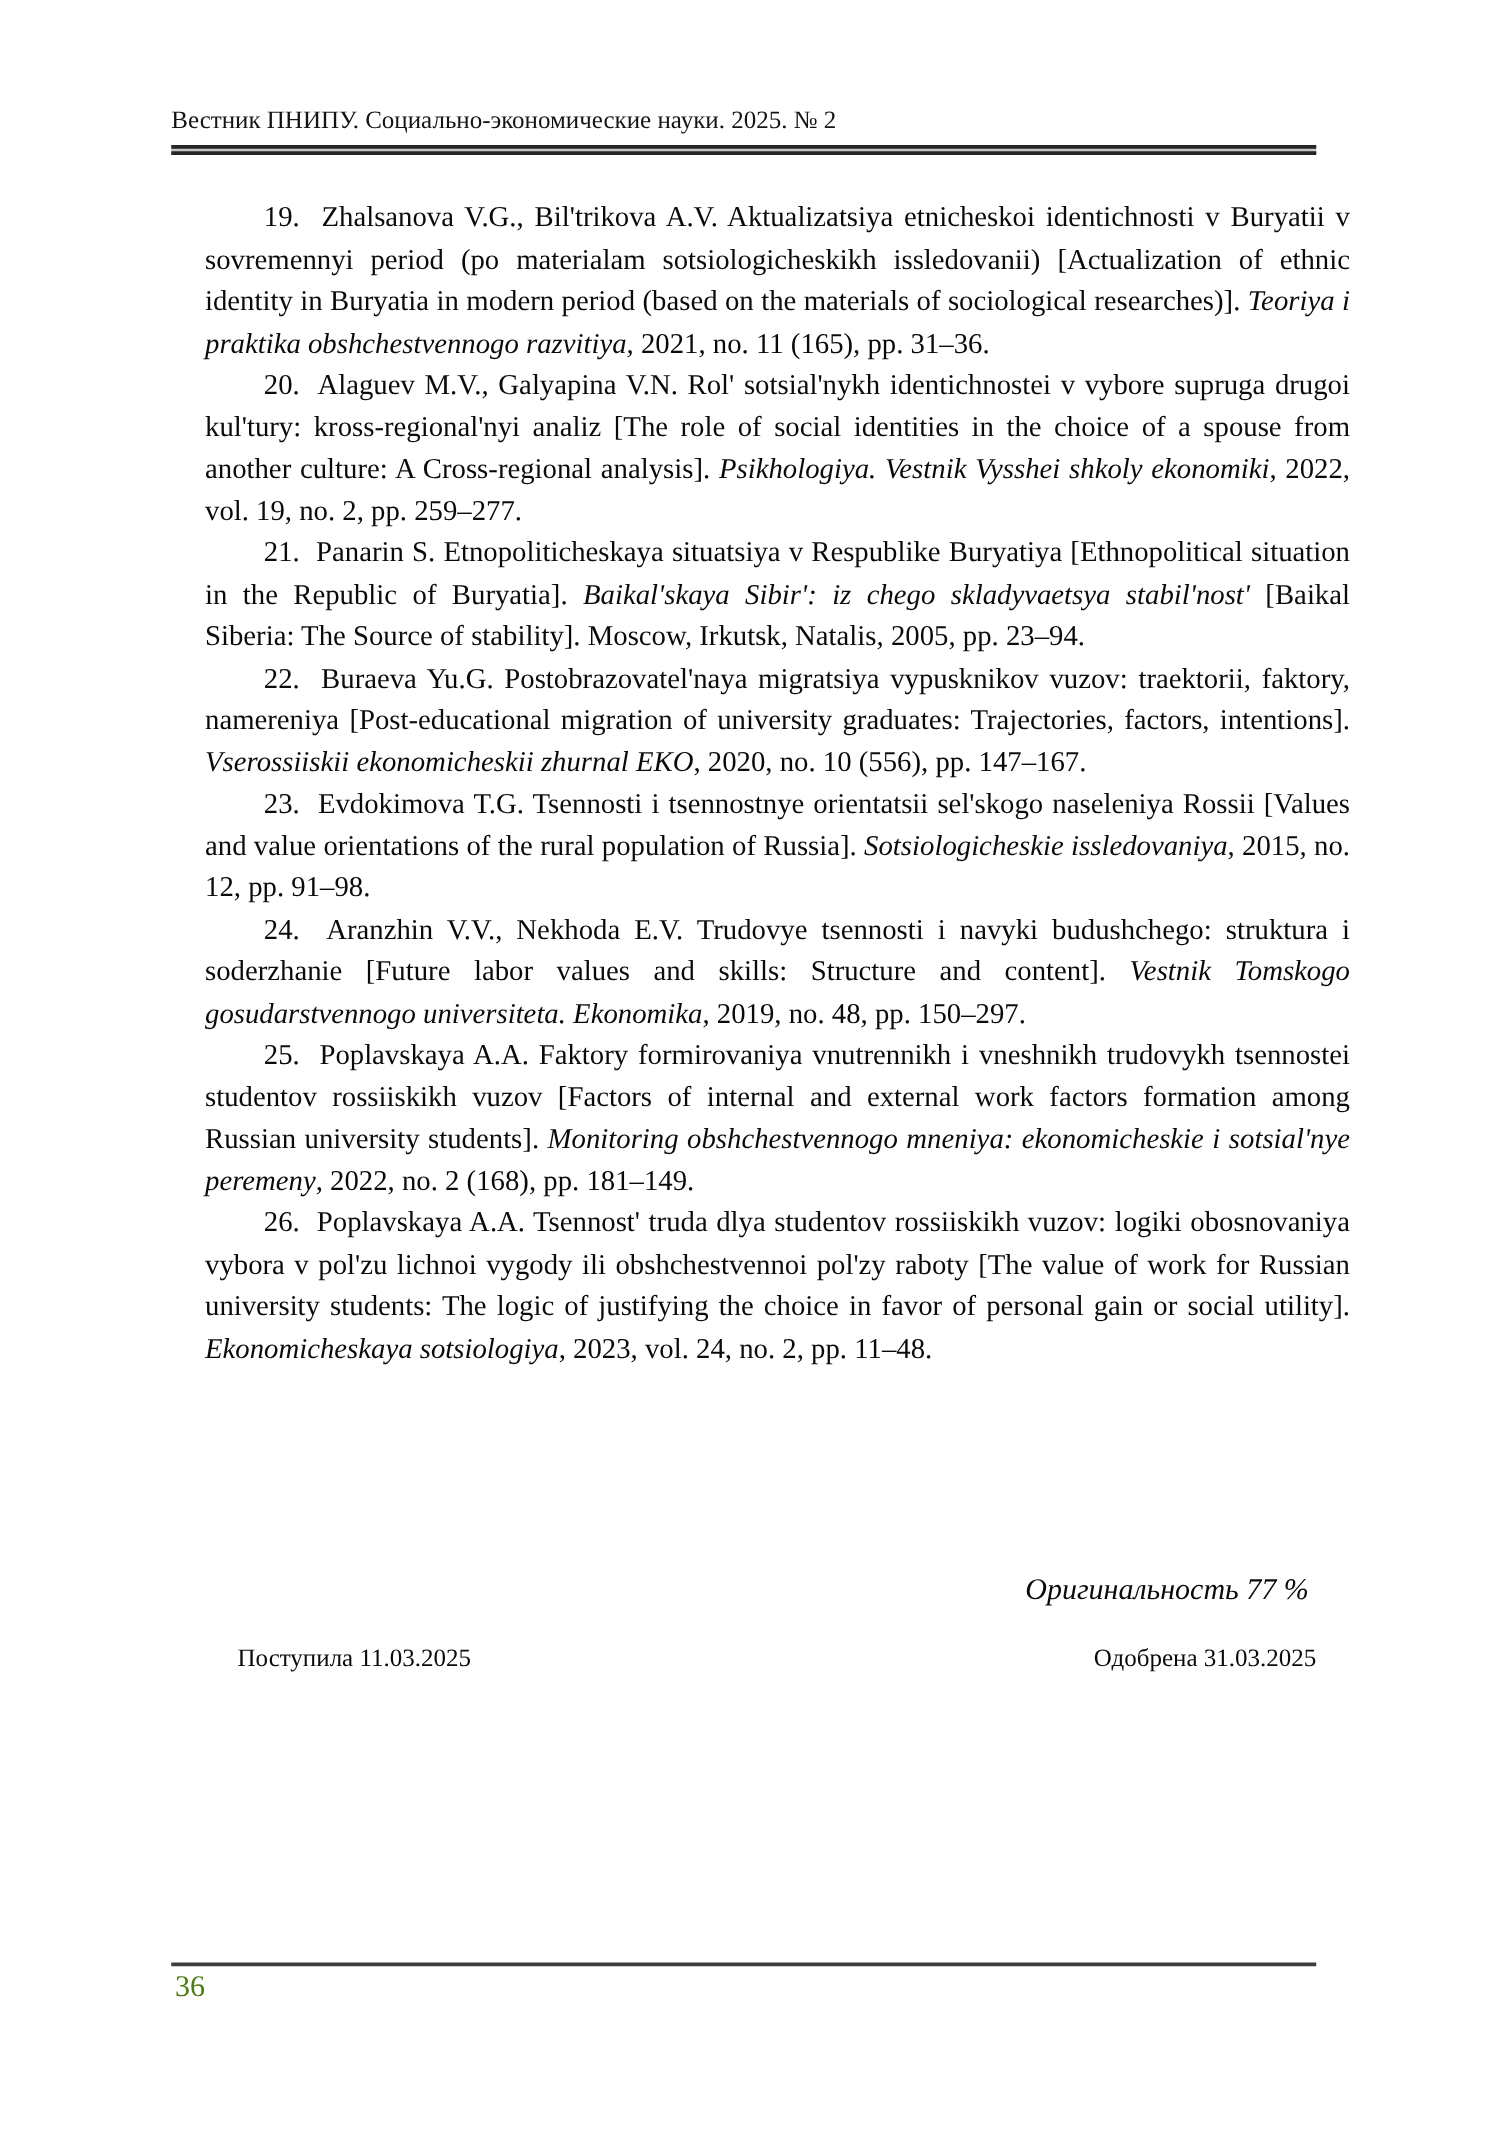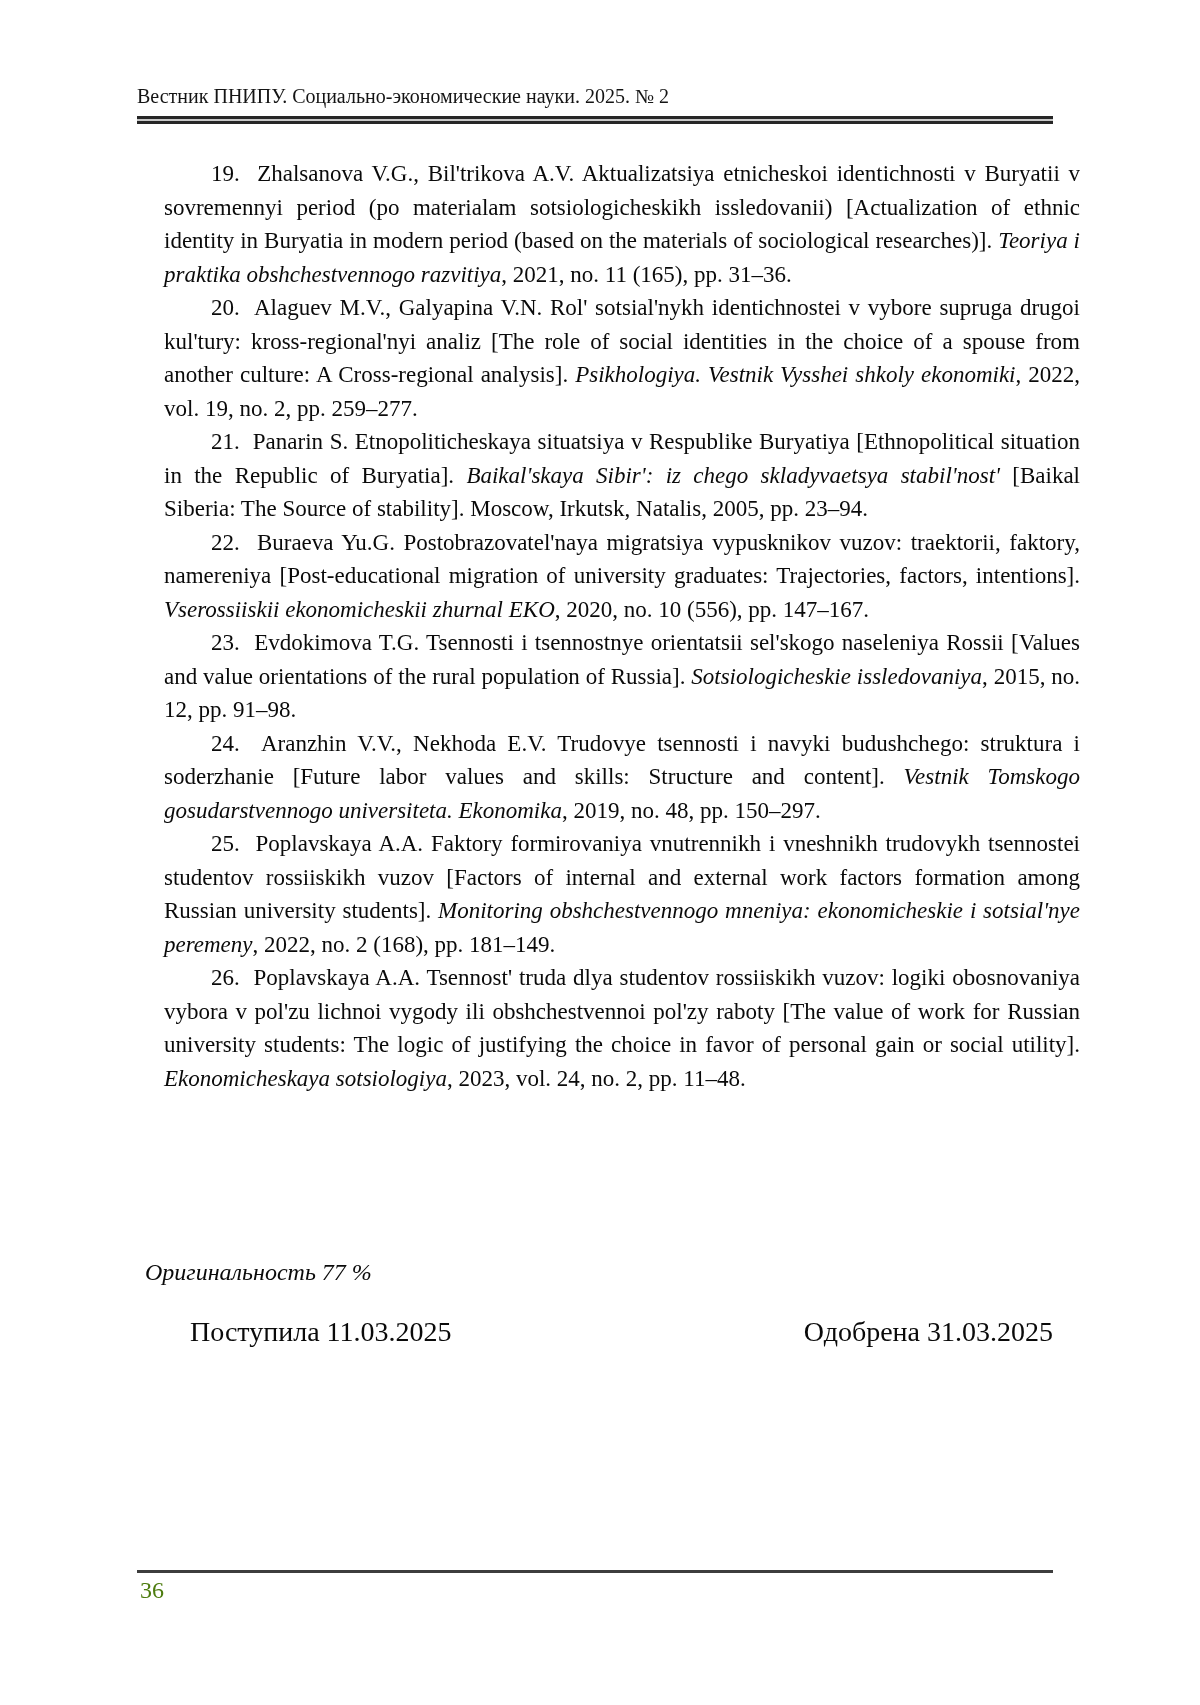--- a/index.html
+++ b/index.html
@@ -54,40 +54,41 @@
     margin: 0;
     text-indent: 47px;
     text-align: justify;
   }
   .references .it {
     font-style: italic;
   }
   
   .originality {
     position: absolute;
-    left: 145px;
+    left: 131px;
     top: 1259px;
     width: 916px;
+    text-align: right;
     font-family: "Liberation Serif", serif;
     font-style: italic;
     font-size: 24px;
     color: #0a0a0a;
   }
   
   .dates-row {
     position: absolute;
     left: 137px;
     top: 1316px;
     width: 916px;
     box-sizing: border-box;
     padding-left: 53px;
     display: flex;
     justify-content: space-between;
     font-family: "Liberation Serif", serif;
-    font-size: 28px;
+    font-size: 20px;
     color: #0a0a0a;
     white-space: nowrap;
   }
   
   .footer-rule {
     position: absolute;
     left: 137px;
     top: 1570px;
     width: 916px;
     height: 0;

